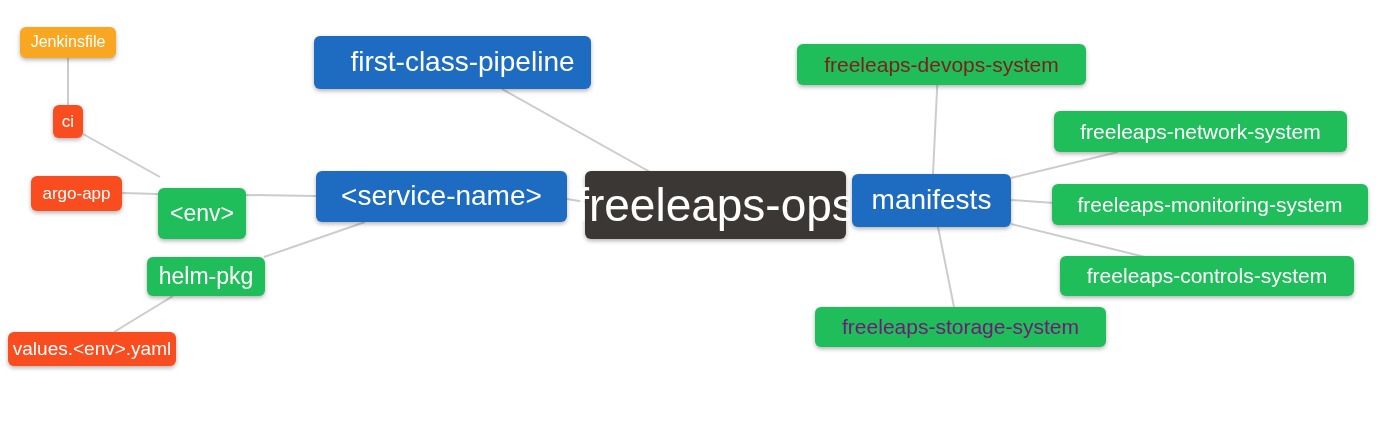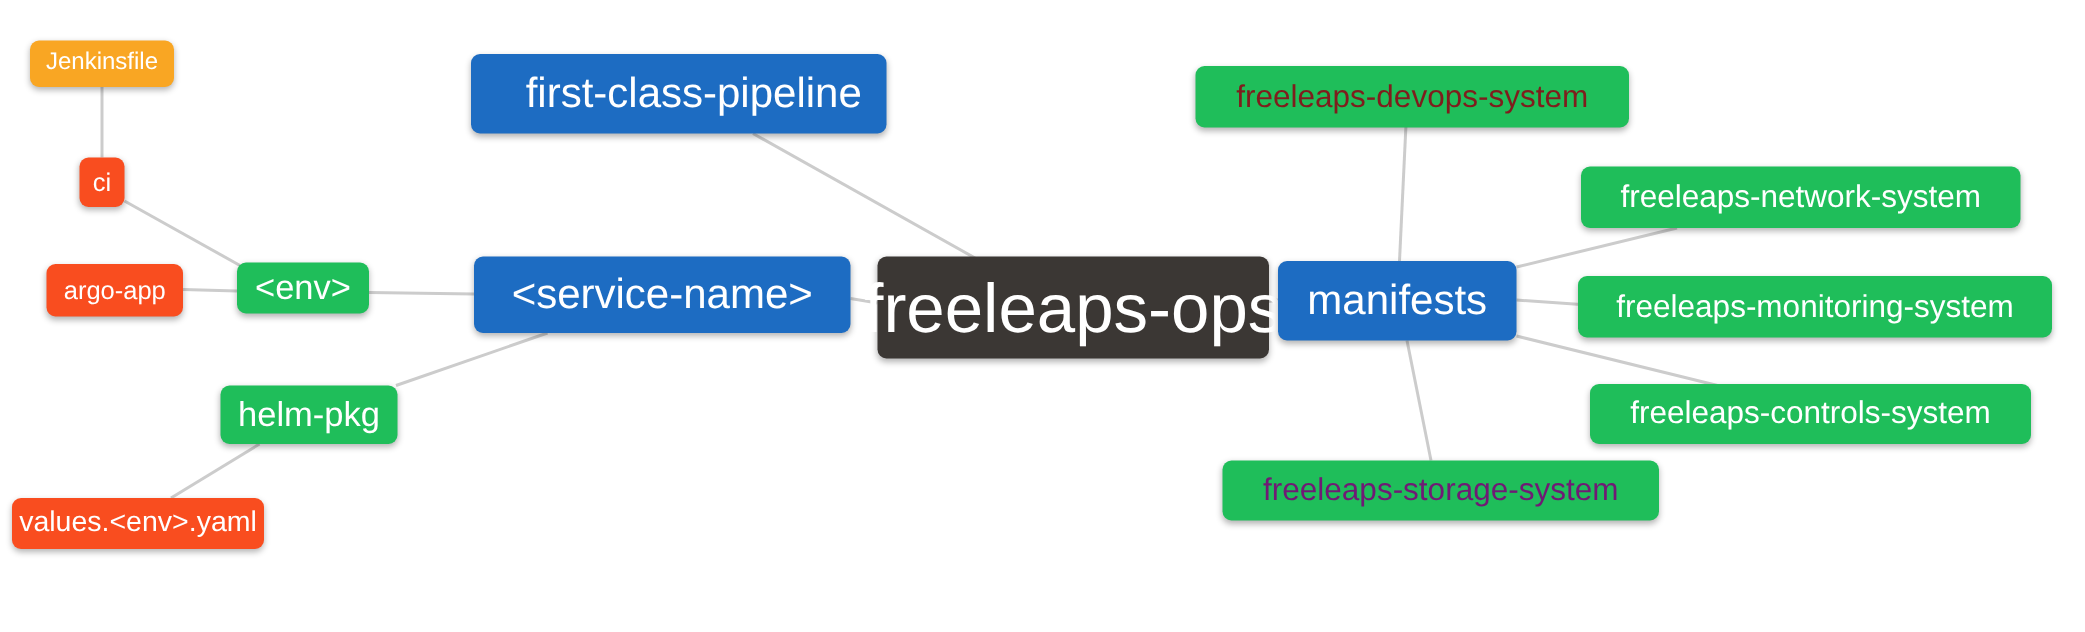--- a/index.html
+++ b/index.html
@@ -63,21 +63,21 @@
 
 <div class="node" style="left: 20px; top: 27px; width: 96px; height: 31px; font-size: 16px; background: rgb(249, 166, 35); color: rgb(255, 255, 255);">
       <span>Jenkinsfile</span>
     </div>
     <div class="node" style="left: 53px; top: 105px; width: 30px; height: 33px; font-size: 17px; background: rgb(249, 77, 31); color: rgb(255, 255, 255);">
       <span>ci</span>
     </div>
     <div class="node" style="left: 31px; top: 176px; width: 91px; height: 35px; font-size: 17px; background: rgb(249, 77, 31); color: rgb(255, 255, 255);">
       <span>argo-app</span>
     </div>
-    <div class="node" style="left: 158px; top: 175px; width: 88px; height: 34px; font-size: 23px; background: rgb(31, 190, 90); color: rgb(255, 255, 255); text-align: center;">
+    <div class="node" style="left: 158px; top: 188px; width: 88px; height: 51px; font-size: 23px; background: rgb(31, 190, 90); color: rgb(255, 255, 255); text-align: center;">
       <span>&lt;env&gt;</span>
     </div>
     <div class="node" style="left: 147px; top: 257px; width: 118px; height: 39px; font-size: 23px; background: rgb(31, 190, 90); color: rgb(255, 255, 255);">
       <span>helm-pkg</span>
     </div>
     <div class="node" style="left: 8px; top: 332px; width: 168px; height: 34px; font-size: 19px; background: rgb(249, 77, 31); color: rgb(255, 255, 255); text-align: right;">
       <span>values.&lt;env&gt;.yaml</span>
     </div>
     <div class="node" style="left: 314px; top: 36px; width: 277px; height: 53px; font-size: 28px; background: rgb(29, 108, 194); color: rgb(255, 255, 255); padding-left: 20px;">
       <span>first-class-pipeline</span>

